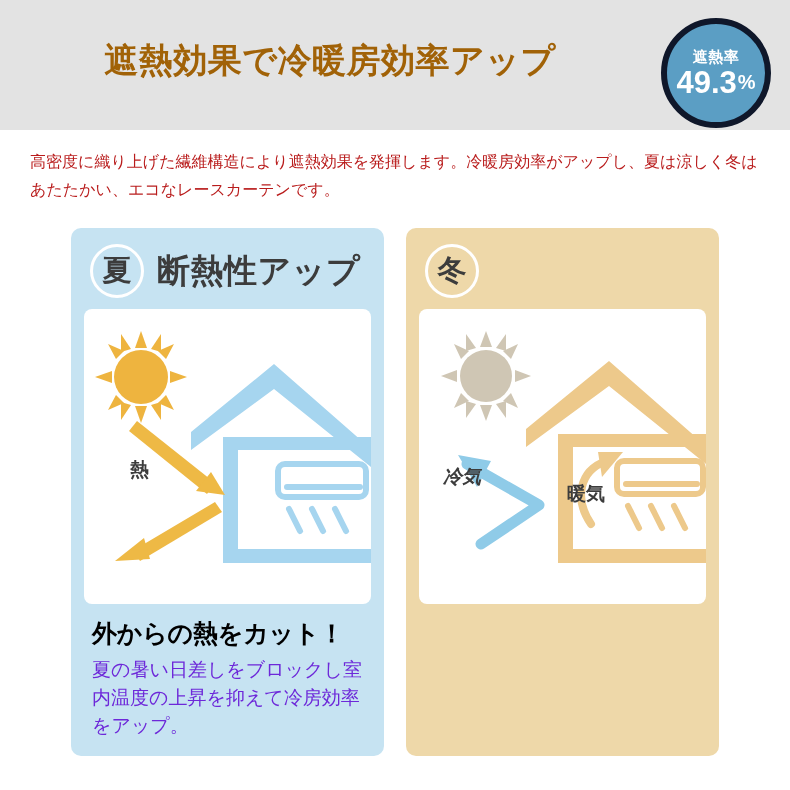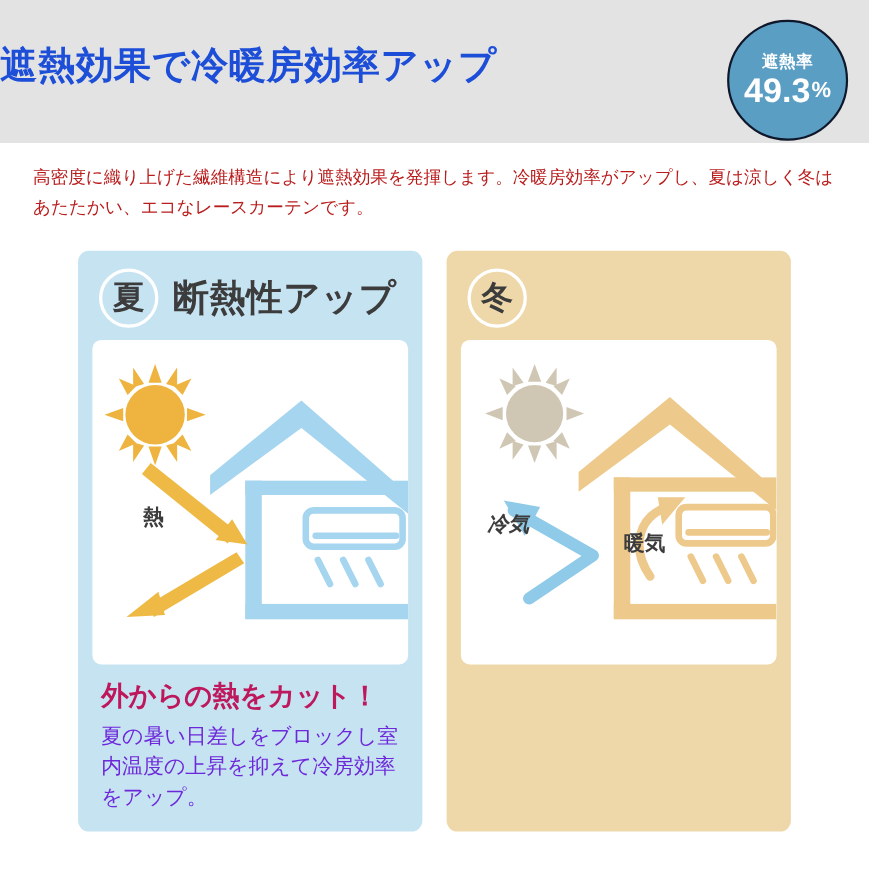--- a/index.html
+++ b/index.html
@@ -23,37 +23,38 @@
     top: 0;
     width: 790px;
     height: 130px;
     background: #e3e3e3;
   }
   .header-title {
     position: absolute;
     left: 0;
     top: 40px;
     width: 660px;
+    text-align: center;
     font-size: 34px;
     font-weight: bold;
     letter-spacing: 0.5px;
-    color: #1d4ed8;
+    color: #a16207;
     line-height: 1.2;
   }
 
   
   .badge {
     position: absolute;
     left: 661px;
     top: 18px;
     width: 110px;
     height: 110px;
     border-radius: 50%;
     background: #5b9ec4;
-    border: 2px solid #0f172a;
+    border: 6px solid #0f172a;
     box-sizing: border-box;
     display: flex;
     flex-direction: column;
     align-items: center;
     justify-content: center;
     color: #ffffff;
   }
   .badge-label {
     font-size: 15px;
     font-weight: bold;
@@ -141,21 +142,21 @@
     position: relative;
     overflow: hidden;
   }
 
   .panel-foot {
     padding: 14px 6px 0 8px;
   }
   .foot-title {
     font-size: 25px;
     font-weight: bold;
-    color: #be185d;
+    color: #000000;
     line-height: 1.2;
     letter-spacing: -0.2px;
   }
   .foot-body {
     margin-top: 8px;
     font-size: 19px;
     line-height: 1.48;
     color: #6d28d9;
   }
 

